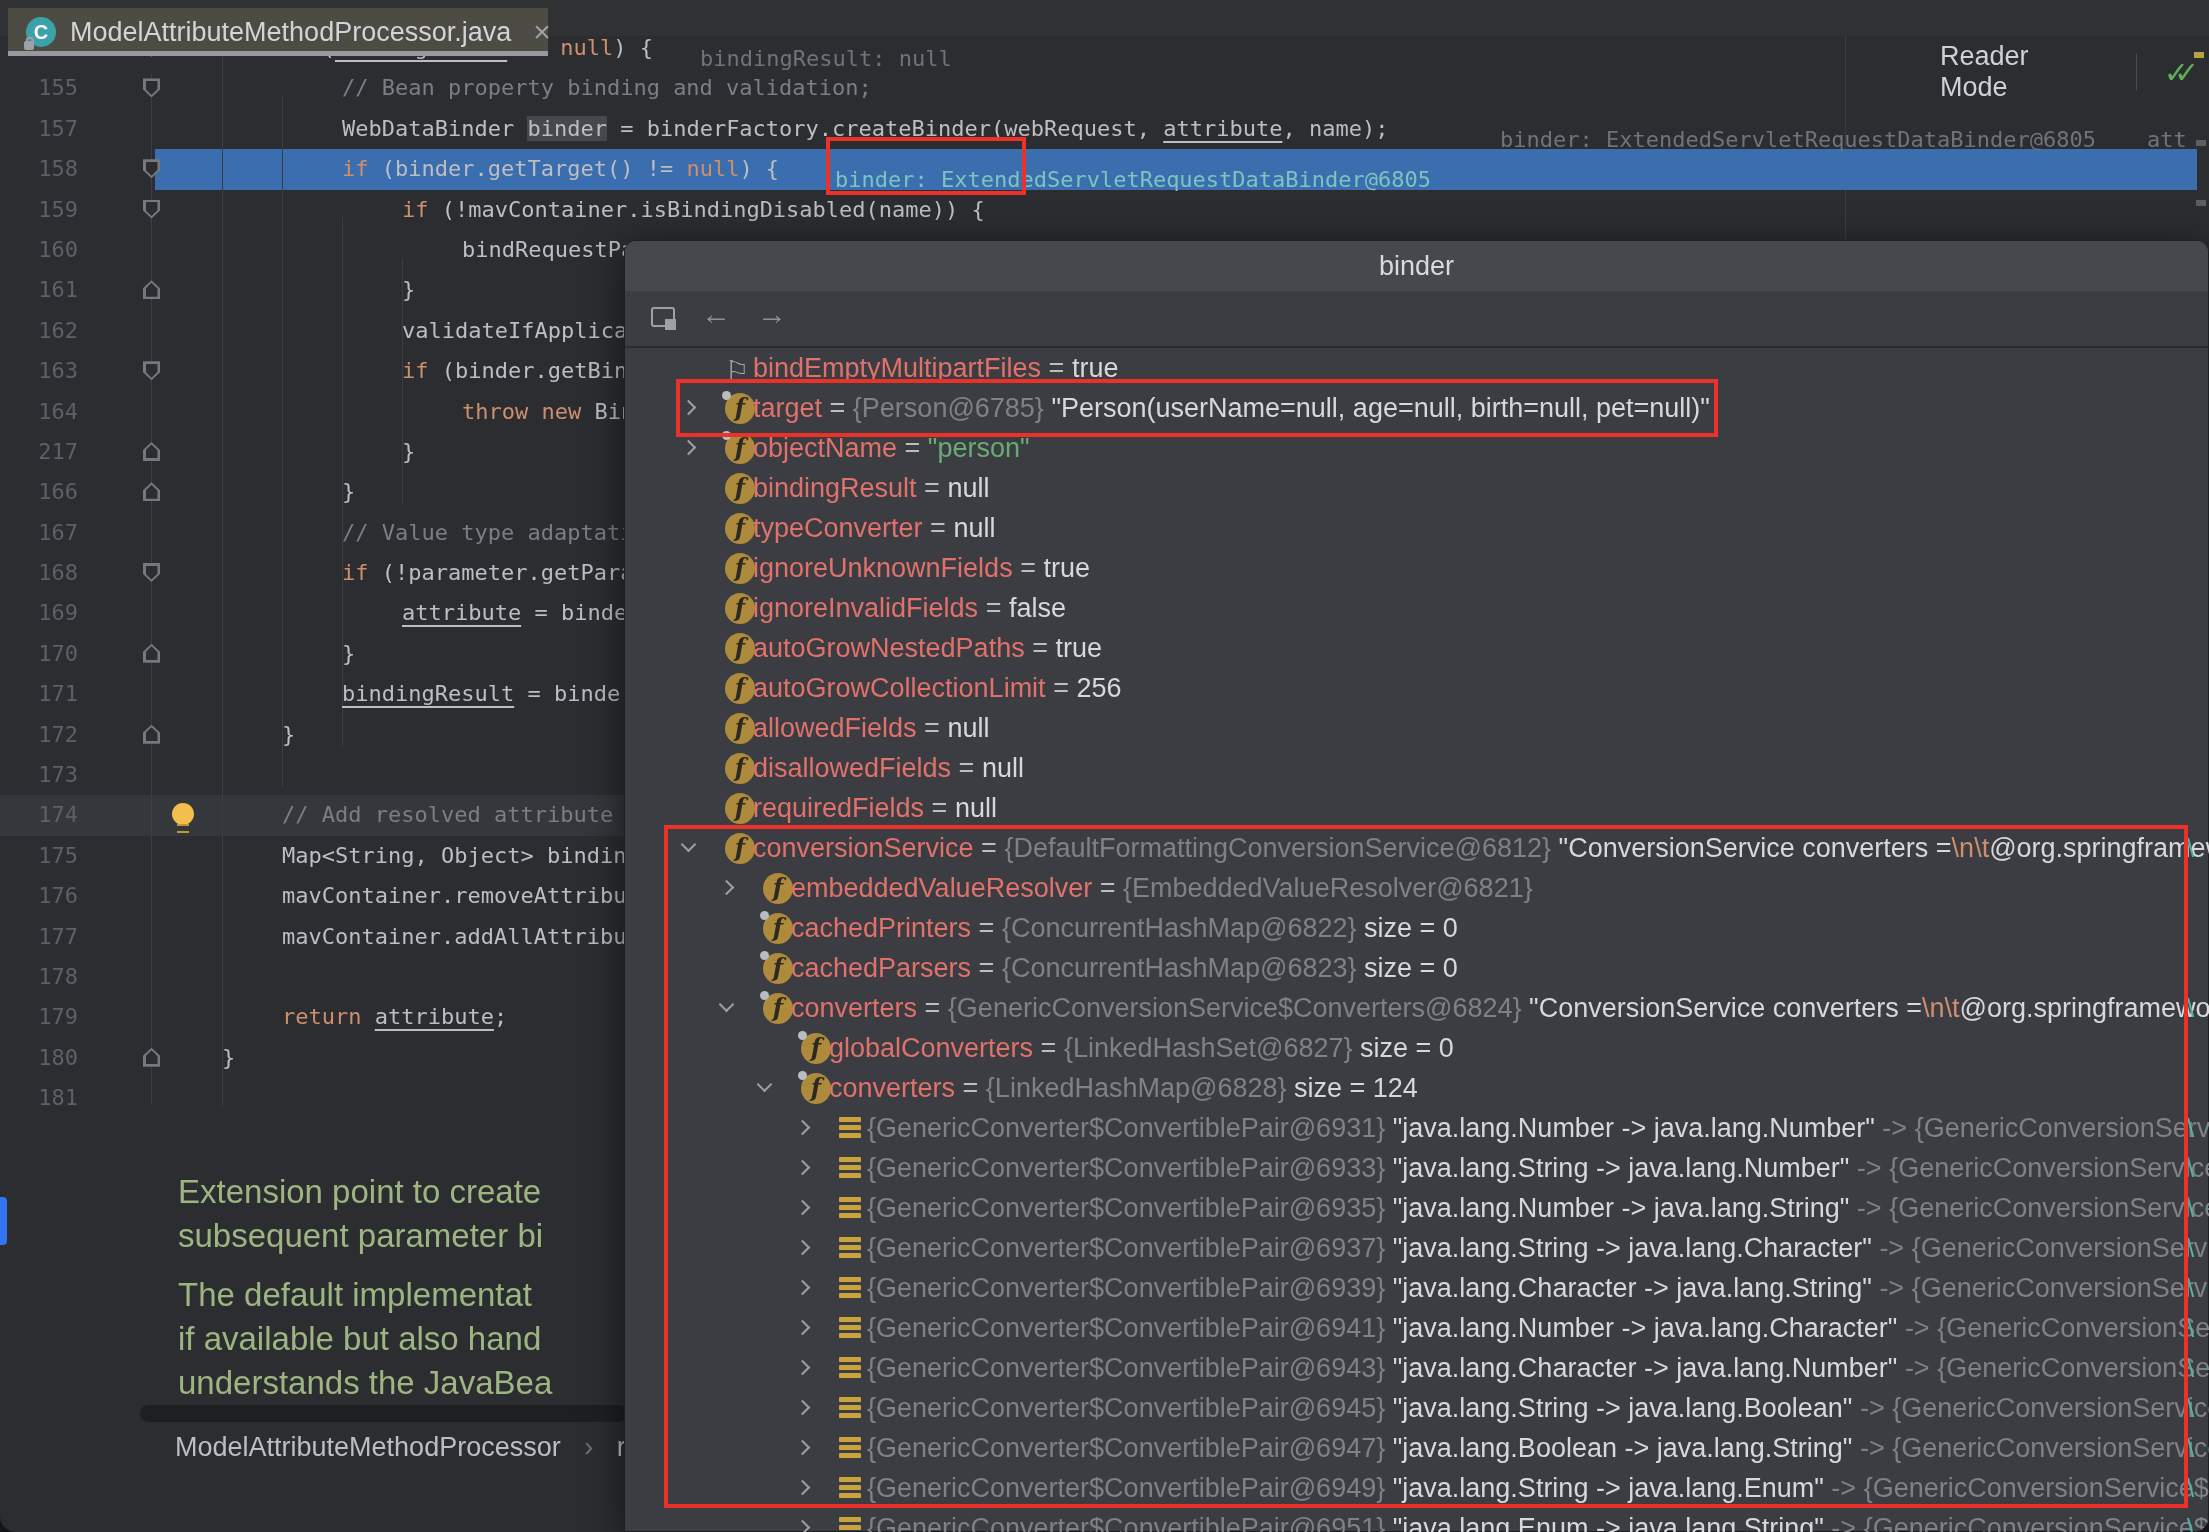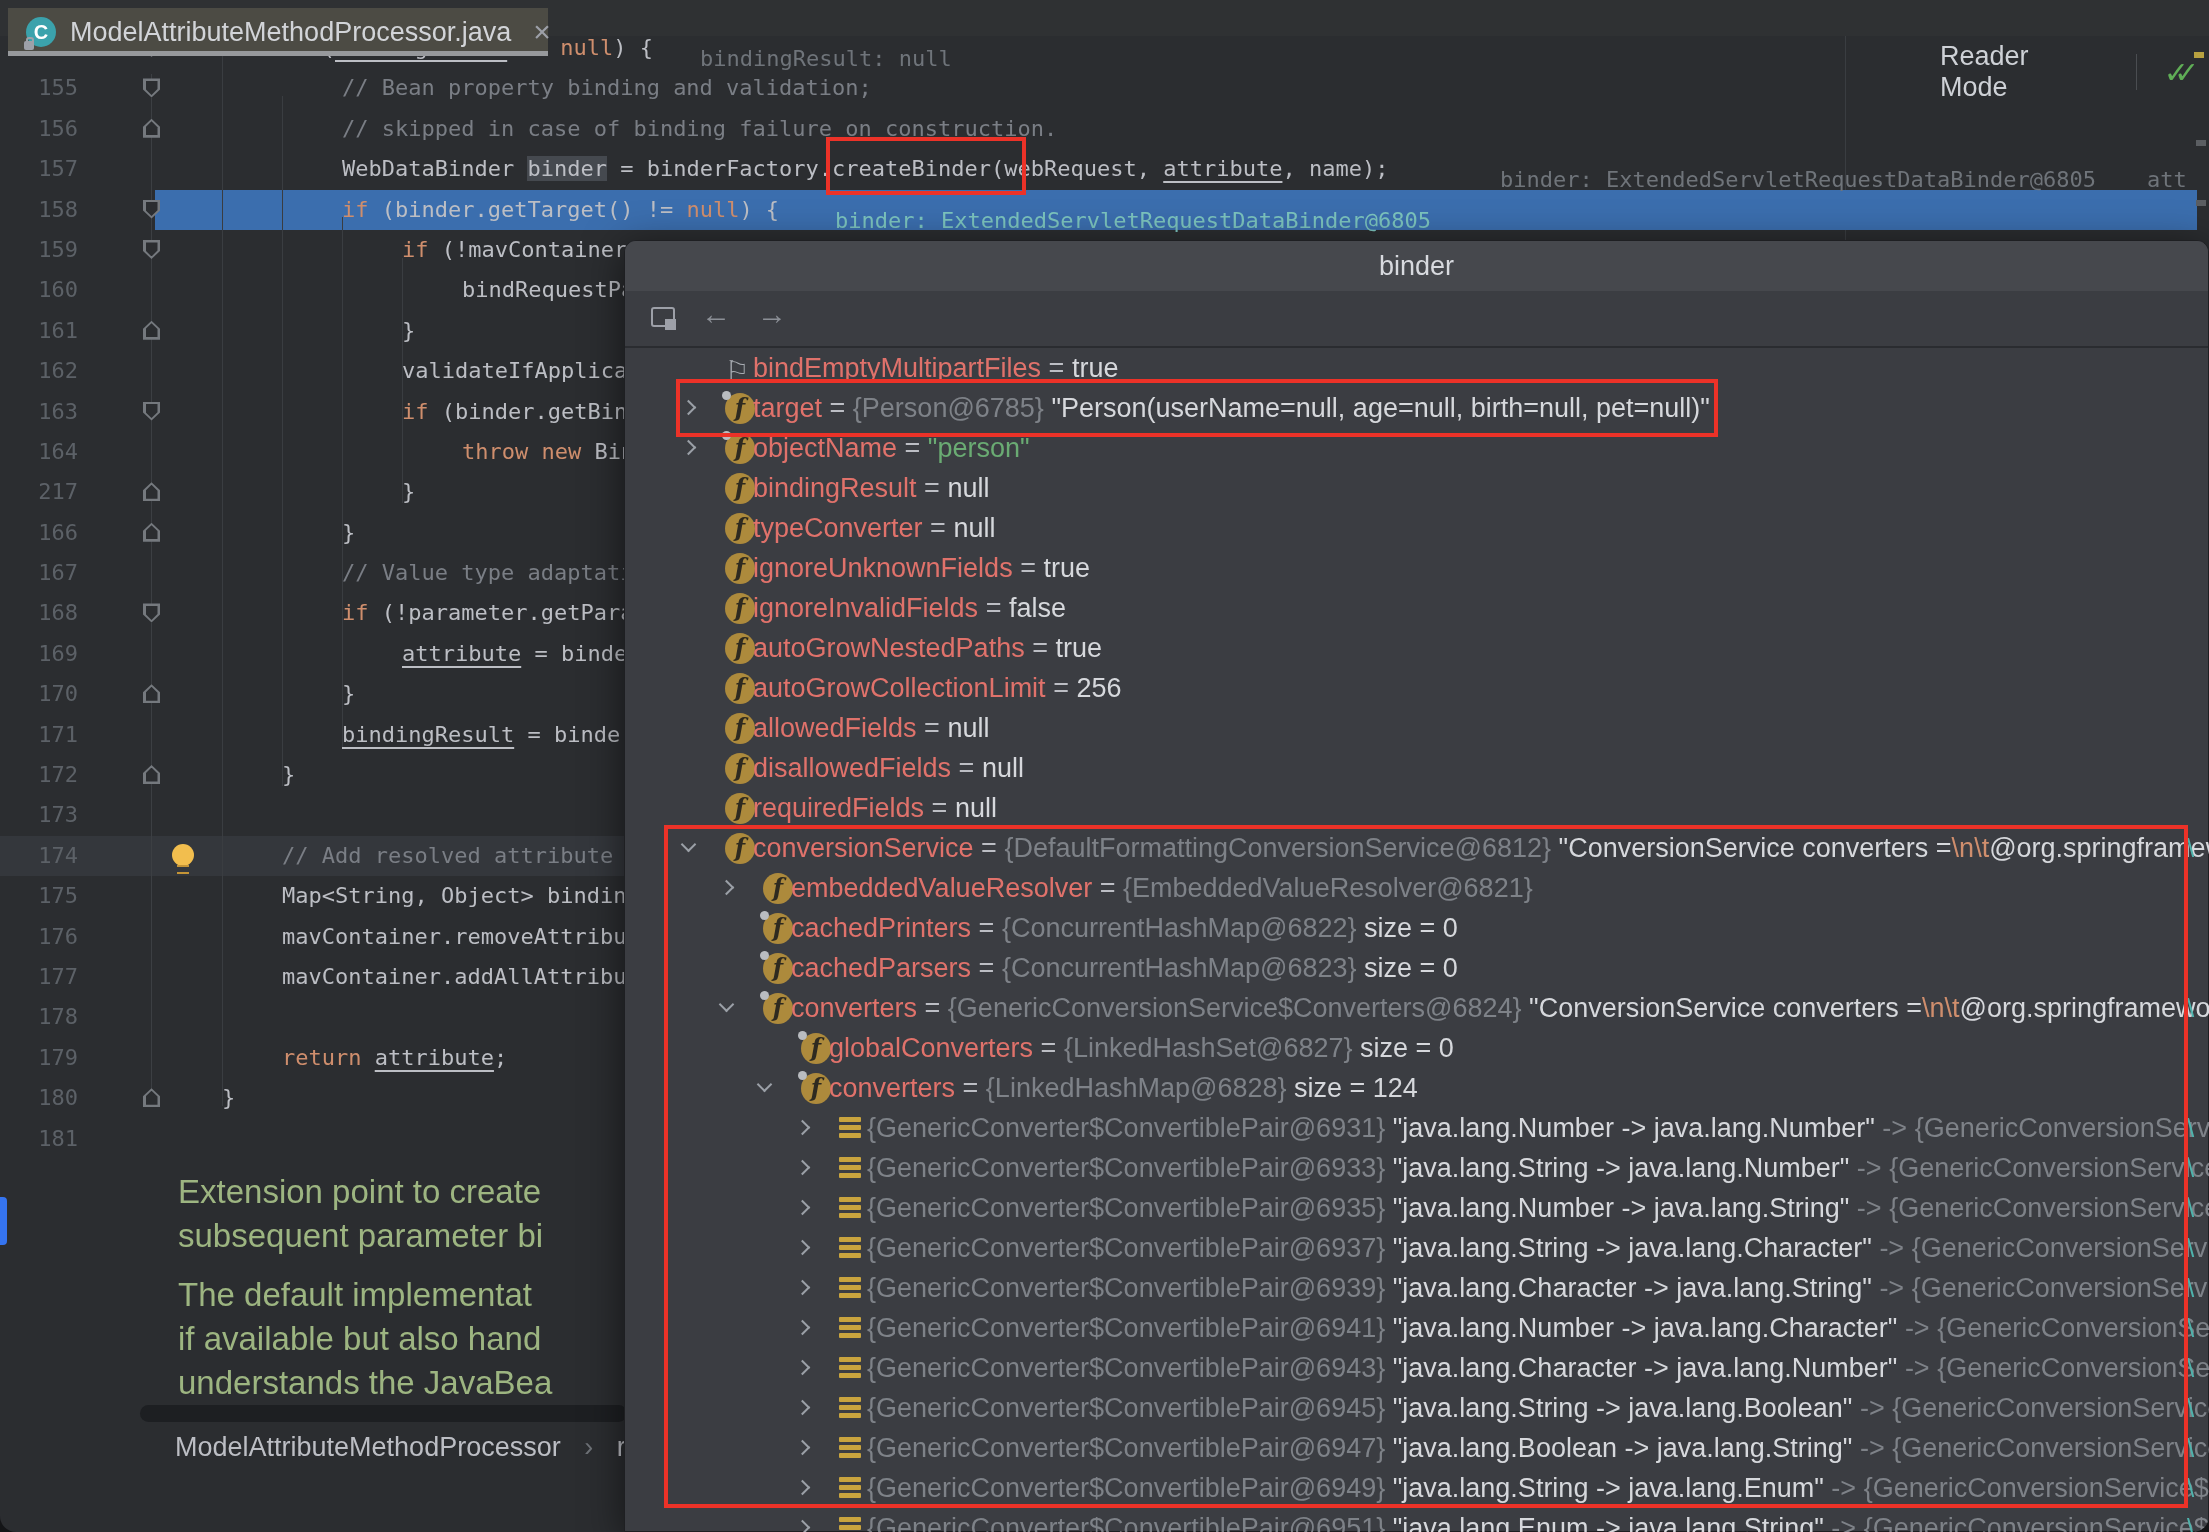--- a/index.html
+++ b/index.html
@@ -126,29 +126,20 @@
           <span class="rowbg"></span>
           <span class="lnum">155</span>
           <span class="fm down">
             <span class="o"></span>
             <span class="i"></span>
           </span>
           <span class="code" style="left: 342px;"><span class="c">// Bean property binding and validation;</span></span>
         </div>
         <div class="line">
           <span class="rowbg"></span>
-          <span class="lnum">156</span>
-          <span class="fm up">
-            <span class="o"></span>
-            <span class="i"></span>
-          </span>
-          <span class="code" style="left: 342px;"><span class="c">// skipped in case of binding failure on construction.</span></span>
-        </div>
-        <div class="line">
-          <span class="rowbg"></span>
           <span class="lnum">157</span>
           <span class="code" style="left: 342px;"><span class="p">WebDataBinder </span><span class="h">binder</span><span class="p"> = binderFactory.createBinder(webRequest, </span><span class="u">attribute</span><span class="p">, name);</span></span>
           <span class="hint" style="left: 1500px;">binder: ExtendedServletRequestDataBinder@6805</span>
           <span class="hint" style="left: 2147px;">att</span>
         </div>
         <div class="line exec">
           <span class="rowbg"></span>
           <span class="lnum">158</span>
           <span class="fm down">
             <span class="o"></span>

